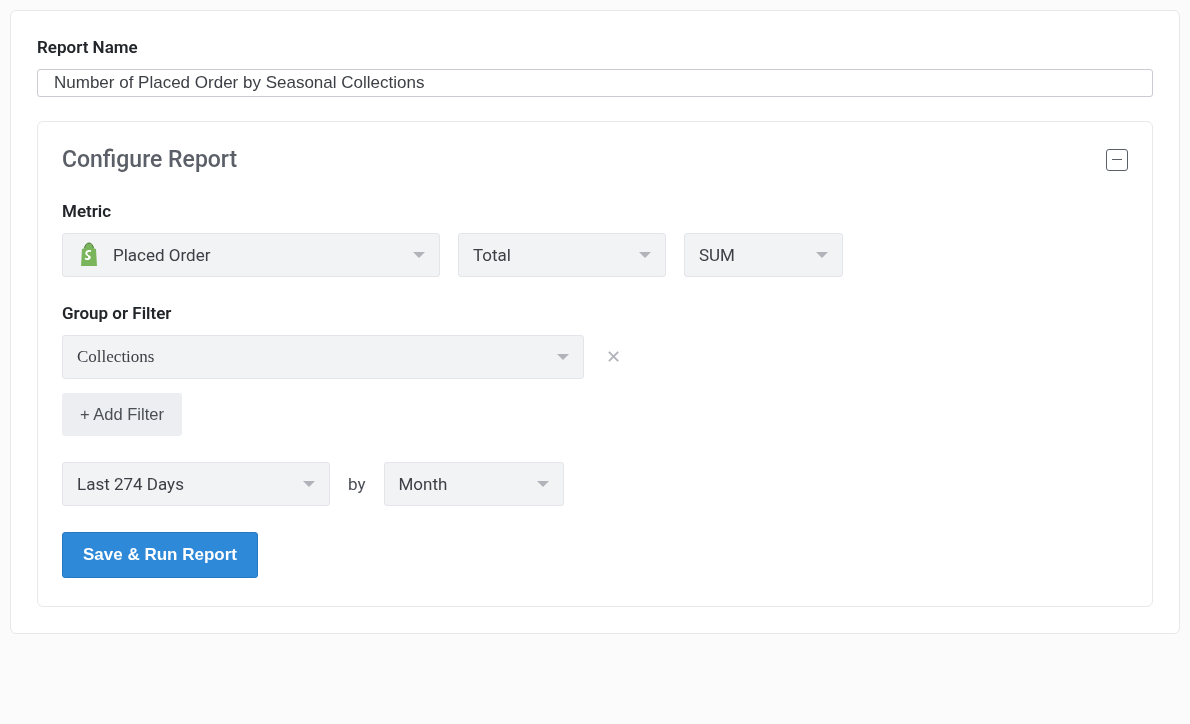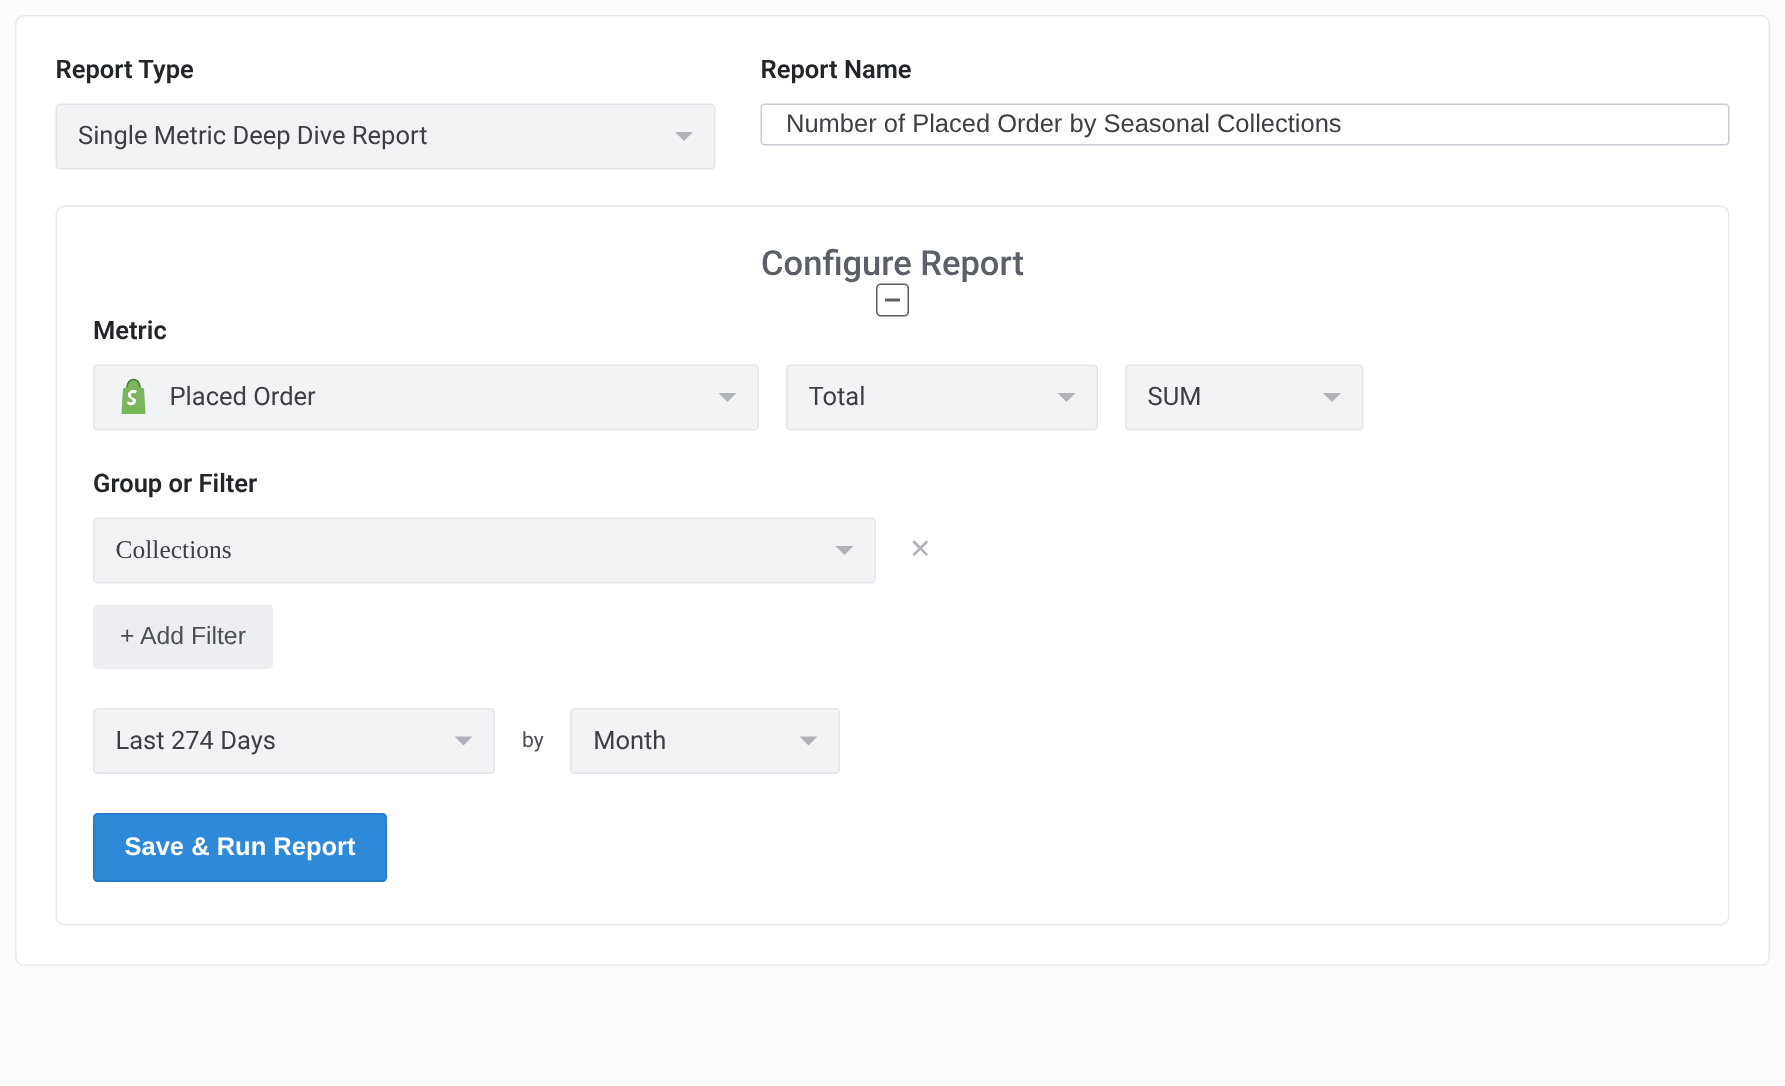--- a/index.html
+++ b/index.html
@@ -70,21 +70,21 @@
   .inner-card {
     margin-top: 24px;
     border: 1px solid #e6e8ec;
     border-radius: 6px;
     padding: 24px 24px 28px 24px;
   }
   .inner-header {
     display: flex;
     align-items: center;
     justify-content: space-between;
-    flex-direction: column;
+    margin-bottom: 28px;
   }
   .inner-title {
     font-size: 23px;
     font-weight: 500;
     color: #5b6068;
   }
   .collapse-toggle {
     width: 22px; height: 22px;
     border: 1.5px solid #5b6068;
     border-radius: 3px;
@@ -103,28 +103,28 @@
     color: #222529;
     margin-bottom: 12px;
   }
   .row {
     display: flex;
     align-items: center;
     gap: 18px;
     margin-bottom: 26px;
   }
   .row.tight { margin-bottom: 14px; }
-  .metric-select { width: 444px; }
+  .metric-select { width: 378px; }
   .sm-select { width: 208px; }
   .xs-select { width: 159px; }
   .group-select { width: 522px; font-family: Liberation Serif, serif; }
   .tf-select1 { width: 268px; }
   .tf-select2 { width: 180px; }
   .by-label {
-    font-size: 14px;
+    font-size: 17px;
     color: #4a4e55;
   }
   .remove-x {
     font-size: 18px;
     color: #b0b4ba;
     cursor: pointer;
     padding: 4px;
     line-height: 1;
   }
   .add-filter-btn {
@@ -153,27 +153,20 @@
     width: 24px; height: 26px; display: block;
   }
 </style>
 </head>
 <body>
 
 <div class="wrapper">
   <div class="outer-card">
 
     <div class="top-row">
-      <div class="top-col type">
-        <div class="field-label">Report Type</div>
-        <div class="select">
-          <span class="value">Single Metric Deep Dive Report</span>
-          <span class="caret"></span>
-        </div>
-      </div>
       <div class="top-col name">
         <div class="field-label">Report Name</div>
         <input class="text-input" type="text" value="Number of Placed Order by Seasonal Collections" style="">
       </div>
     </div>
 
     <div class="inner-card">
       <div class="inner-header">
         <div class="inner-title">Configure Report</div>
         <div class="collapse-toggle">

